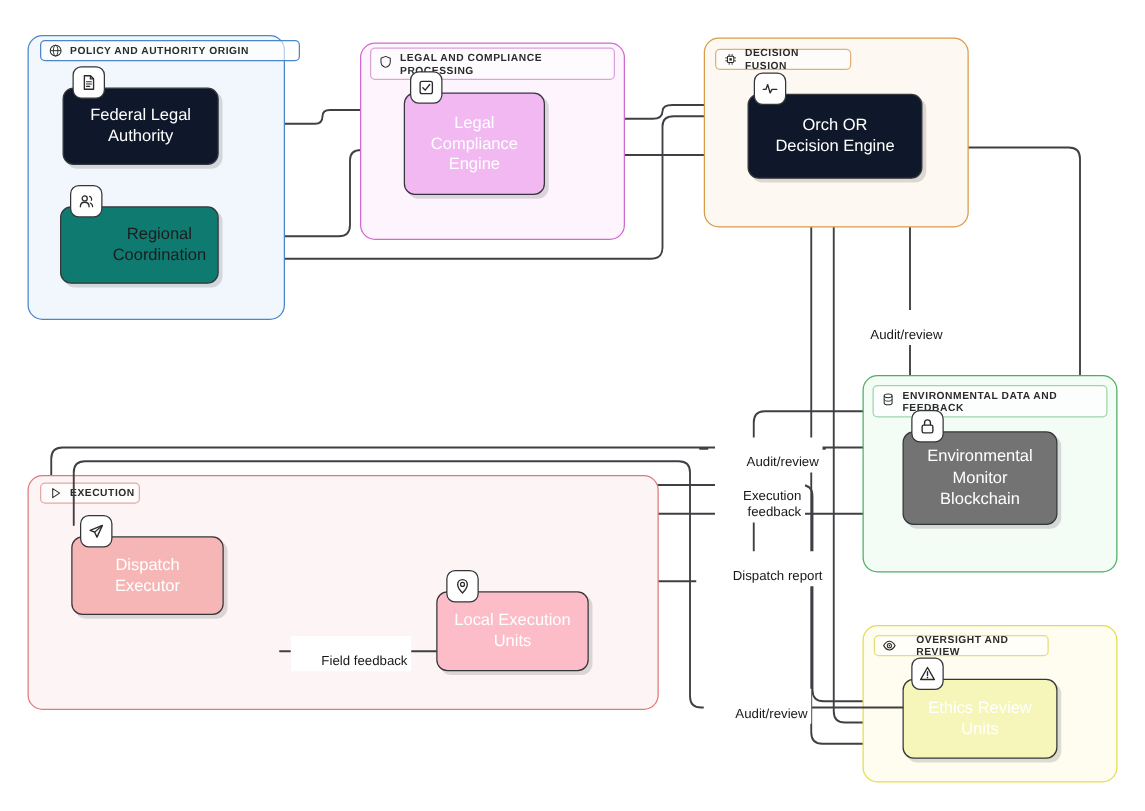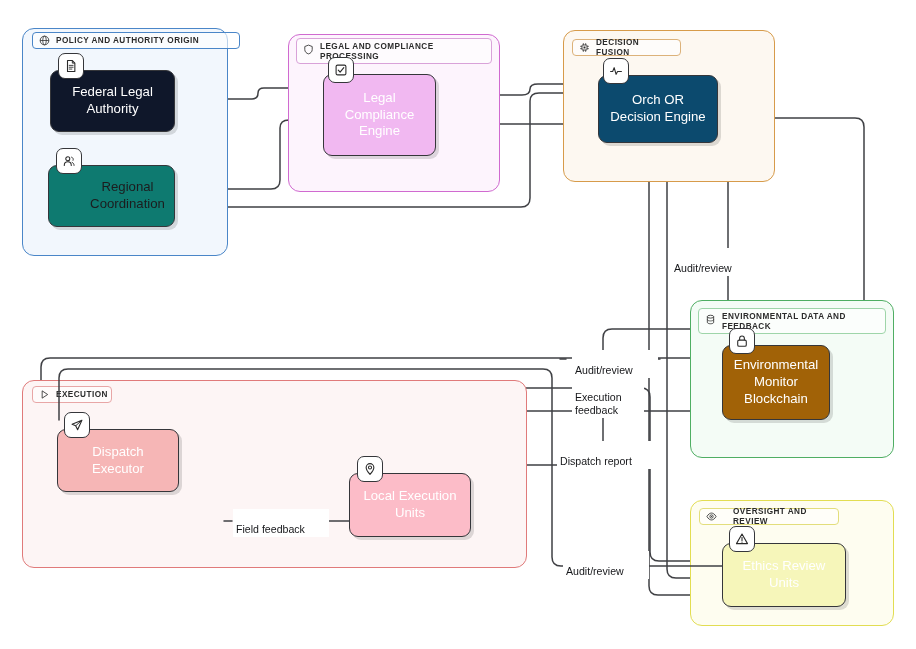--- a/index.html
+++ b/index.html
@@ -71,21 +71,21 @@
 
   
   .elabel{
     position:absolute;
     font-size:10.6px;
     color:#16171a;
     background:#ffffff;
     padding:1px 3px;
     white-space:pre-line;
     line-height:1.22;
-    text-align:left;
+    text-align:right;
     z-index:5;
   }
 </style>
 </head>
 <body>
 
 <div id="stage">
 
   <svg class="layer edges" viewBox="0 0 916 649">
     <defs>
@@ -234,32 +234,32 @@
     <span class="nlabel">Legal
 Compliance
 Engine</span>
   </div>
 
   <div class="badge" style="left:603px;top:58px;">
     <svg width="14" height="14" viewBox="0 0 16 16">
       <path d="M1.8 8.6 H4.2 L5.9 4.2 L8.1 11.8 L9.8 8.6 H14.2" fill="none" stroke="#2b2b2b" stroke-width="1.25" stroke-linecap="round" stroke-linejoin="round"></path>
     </svg>
   </div>
-  <div class="node dark" style="left:598px;top:75px;width:120px;height:68px;background:#0c4a6e;">
+  <div class="node dark" style="left:598px;top:75px;width:140px;height:68px;background:#0f172a;">
     <span class="nlabel">Orch OR
 Decision Engine</span>
   </div>
 
   <div class="badge" style="left:729px;top:328px;">
     <svg width="14" height="14" viewBox="0 0 16 16">
       <rect x="3.1" y="7" width="9.8" height="7" rx="1.5" fill="none" stroke="#2b2b2b" stroke-width="1.25"></rect>
       <path d="M5.3 7 V4.9 C5.3 3.4 6.5 2.2 8 2.2 C9.5 2.2 10.7 3.4 10.7 4.9 V7" fill="none" stroke="#2b2b2b" stroke-width="1.25"></path>
     </svg>
   </div>
-  <div class="node dark" style="left:722px;top:345px;width:108px;height:75px;background:#a16207;text-align:center;">
+  <div class="node dark" style="left:722px;top:345px;width:124px;height:75px;background:#737373;text-align:center;">
     <span class="nlabel">Environmental
 Monitor
 Blockchain</span>
   </div>
 
   <div class="badge" style="left:64px;top:412px;">
     <svg width="14" height="14" viewBox="0 0 16 16">
       <path d="M13.6 2.6 L2.4 7.1 L6.5 8.9 L8.7 13.4 Z" fill="none" stroke="#2b2b2b" stroke-width="1.25" stroke-linejoin="round"></path>
       <path d="M6.5 8.9 L13.6 2.6" fill="none" stroke="#2b2b2b" stroke-width="1.1"></path>
     </svg>

